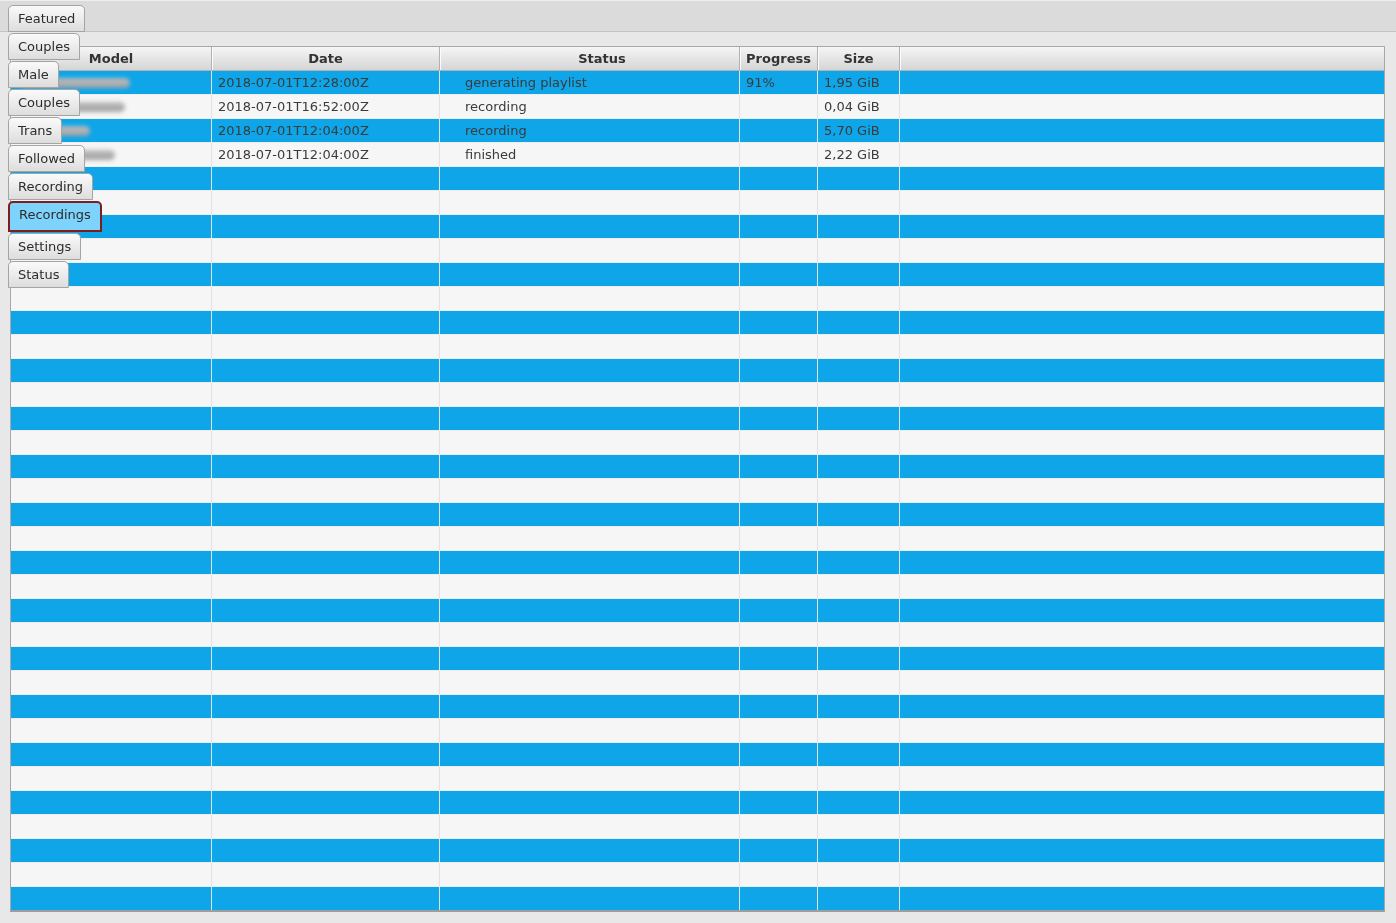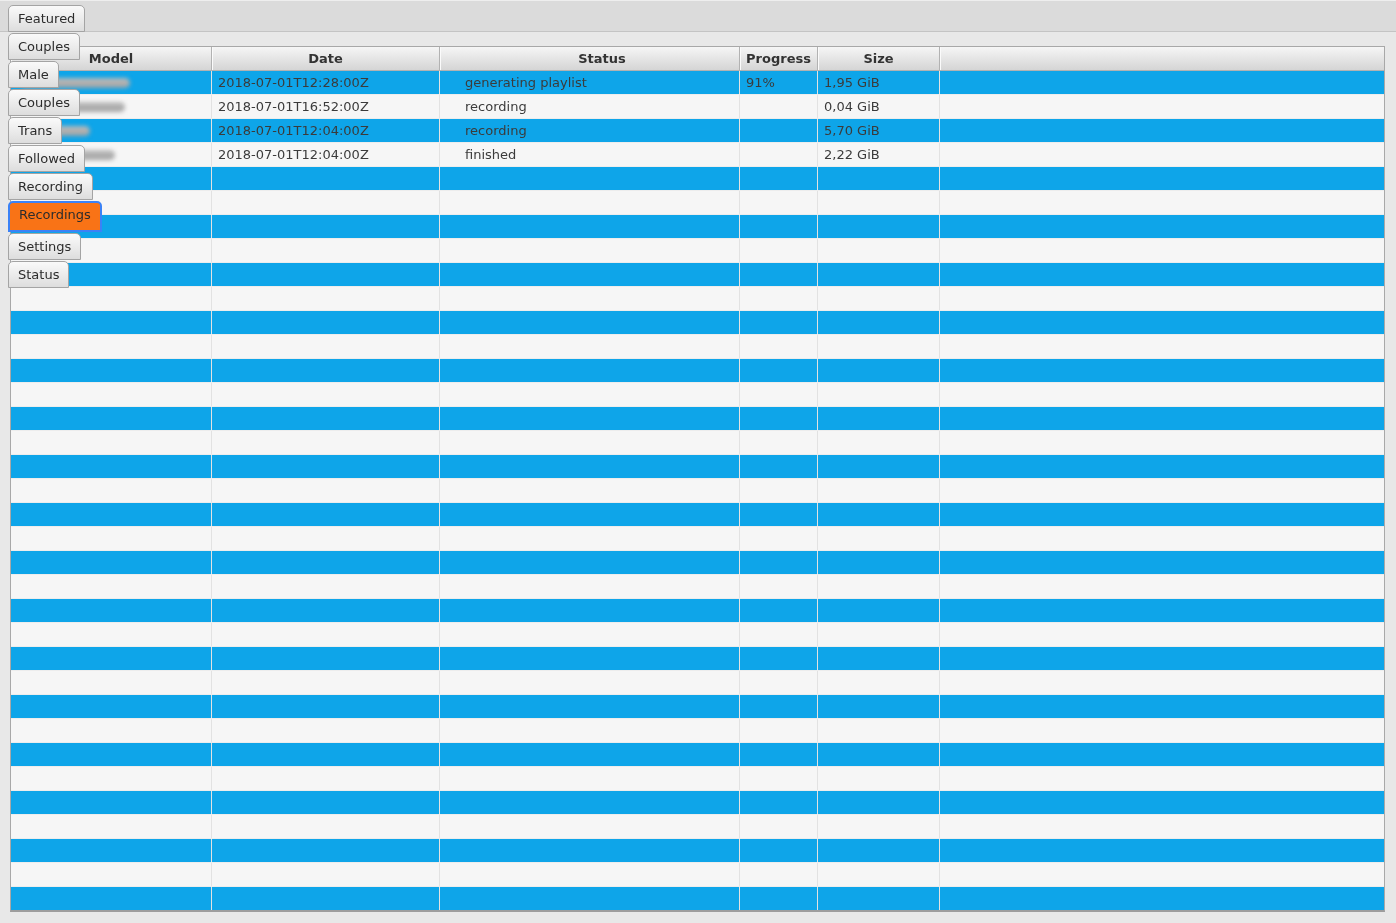--- a/index.html
+++ b/index.html
@@ -29,22 +29,22 @@
     padding:0 9px;
     box-sizing:border-box;
     background:linear-gradient(to bottom,#fafafa,#e9e9e9 60%,#dddddd);
     border:1px solid #a4a4a4;
     border-radius:5px 5px 0 0;
     color:#2c2c2c;
     cursor:default;
     white-space:nowrap;
   }
   .tab.active {
-    background:#f97316;
-    border:2px solid #3b82f6;
+    background:#7dd3fc;
+    border:2px solid #7f1d1d;
     border-radius:5px 5px 0 0;
     height:31px; line-height:23px;
     position:relative; z-index:6;
   }
 
   
   .rec-table {
     position:absolute; left:10px; top:46px;
     width:1375px; height:866px;
     box-sizing:border-box;
@@ -81,21 +81,21 @@
     padding:0 0 0 6px;
     line-height:23px; color:#3b3b3b;
     overflow:hidden; white-space:nowrap;
   }
   .td.col-5 { border-right:none; flex:1 1 auto; }
 
   .col-0 { width:201px; }
   .col-1 { width:228px; }
   .col-2 { width:300px;padding-left:25px; }
   .col-3 { width:78px; }
-  .col-4 { width:122px; }
+  .col-4 { width:82px; }
 
   
   .redact {
     display:inline-block;
     height:10px; border-radius:5px;
     background:linear-gradient(to bottom,#bdbdbd,#a2a2a2);
     filter:blur(2px);
     vertical-align:middle;
     position:relative; top:-1px;
     margin-left:3px;

